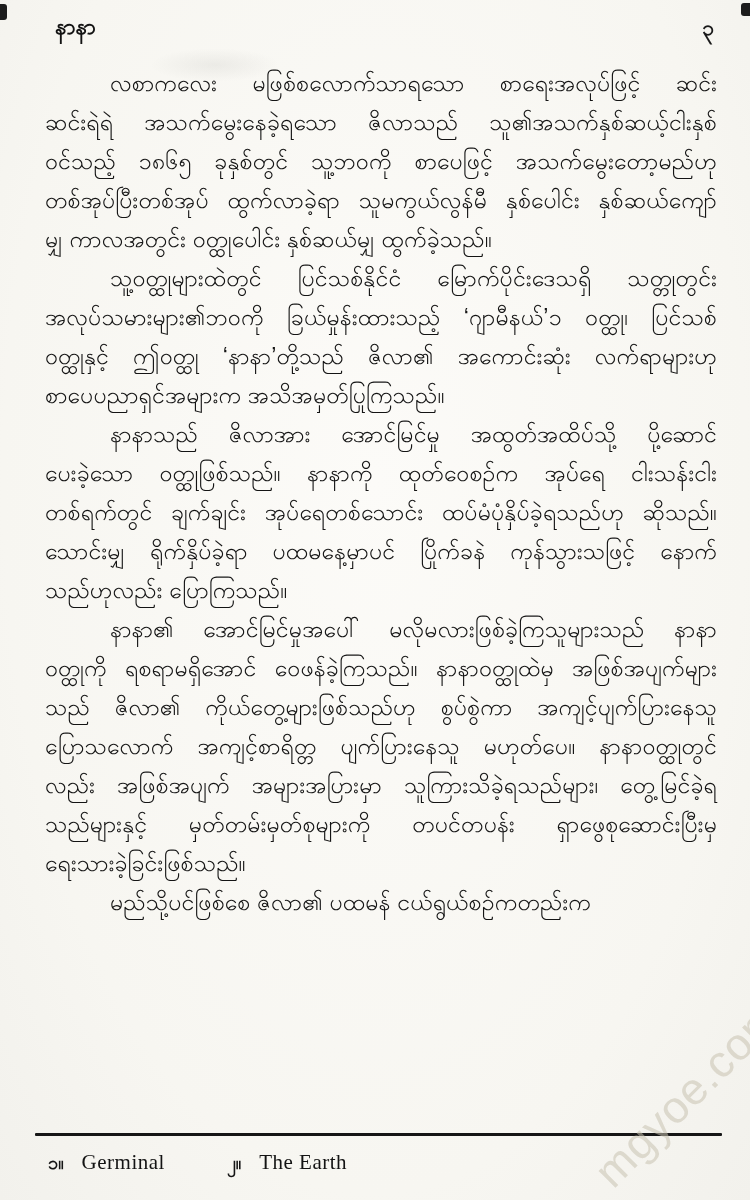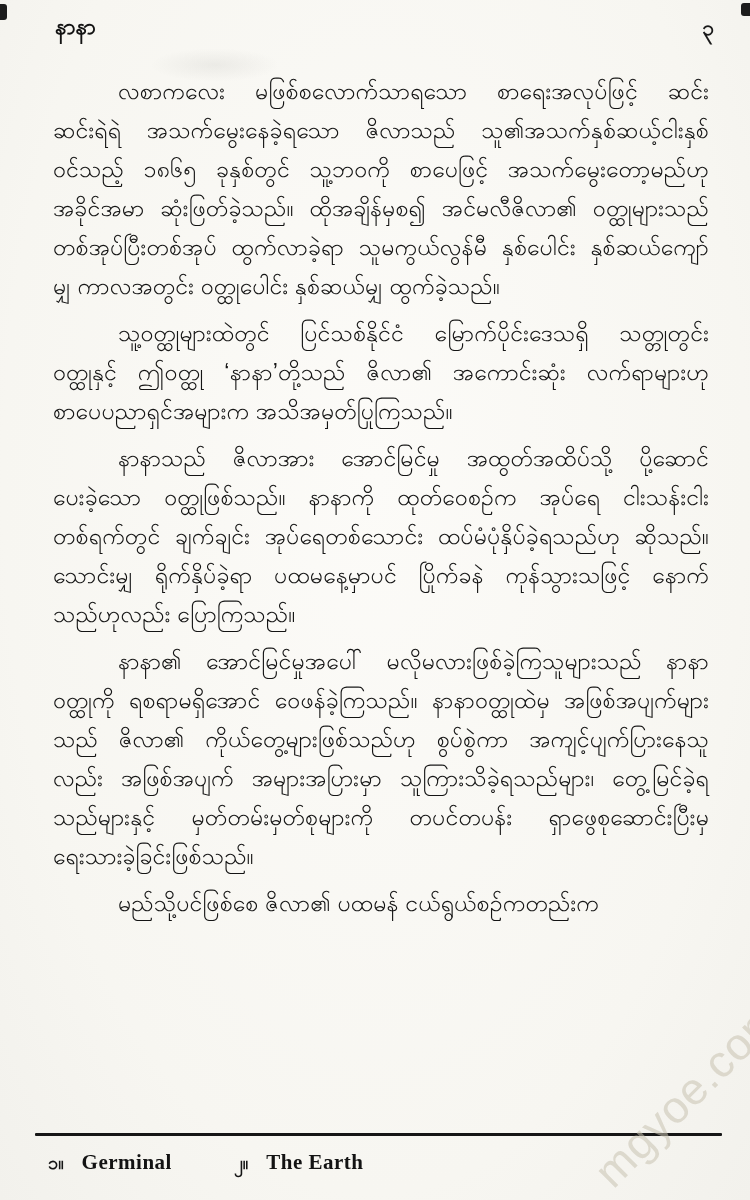--- a/index.html
+++ b/index.html
@@ -44,21 +44,21 @@
     color: #1a1a1a;
   }
 
   
   #body-text {
     position: absolute;
     top: 64px;
     left: 45px;
     width: 672px;
   }
-  .paragraph { margin: 8px; padding: 0; }
+  .paragraph { margin: 0; padding: 0; }
   .line {
     height: 39px;
     line-height: 39px;
     font-size: 23px;
     letter-spacing: 0.2px;
     white-space: normal;
     text-align: justify;
     text-align-last: justify;
     overflow: visible;
   }
@@ -86,21 +86,21 @@
   .footnote-item { display: flex; align-items: baseline; }
   .footnote-marker {
     font-size: 18px;
     font-weight: 700;
     margin-right: 18px;
     color: #151515;
   }
   .footnote-label {
     font-family: "Liberation Serif", "DejaVu Serif", serif;
     font-size: 21px;
-    font-weight: 700;
+    font-weight: 400;
     color: #131313;
     letter-spacing: 0.5px;
   }
 
   
   #watermark {
     position: absolute;
     left: 528px;
     top: 1068px;
     width: 320px;
@@ -135,40 +135,41 @@
 
   <div id="smudge-header"></div>
   <div id="artifact-top-left" class="artifact"></div>
   <div id="artifact-top-right" class="artifact"></div>
 
   <div id="body-text">
       <div class="paragraph">
         <div class="line para-first">လစာကလေး မဖြစ်စလောက်သာရသော စာရေးအလုပ်ဖြင့် ဆင်း</div>
         <div class="line">ဆင်းရဲရဲ အသက်မွေးနေခဲ့ရသော ဇိလာသည် သူ၏အသက်နှစ်ဆယ့်ငါးနှစ်</div>
         <div class="line">ဝင်သည့် ၁၈၆၅ ခုနှစ်တွင် သူ့ဘဝကို စာပေဖြင့် အသက်မွေးတော့မည်ဟု</div>
-        <div class="line">အခိုင်အမာ ဆုံးဖြတ်ခဲ့သည်။ ထိုအချိန်မှစ၍ အင်မလီဇိလာ၏ ဝတ္ထုများသည်</div>
         <div class="line">တစ်အုပ်ပြီးတစ်အုပ် ထွက်လာခဲ့ရာ သူမကွယ်လွန်မီ နှစ်ပေါင်း နှစ်ဆယ်ကျော်</div>
         <div class="line para-last">မျှ ကာလအတွင်း ဝတ္ထုပေါင်း နှစ်ဆယ်မျှ ထွက်ခဲ့သည်။</div>
       </div>
       <div class="paragraph">
         <div class="line para-first">သူ့ဝတ္ထုများထဲတွင် ပြင်သစ်နိုင်ငံ မြောက်ပိုင်းဒေသရှိ သတ္တုတွင်း</div>
+        <div class="line">အလုပ်သမားများ၏ဘဝကို ခြယ်မှုန်းထားသည့် ‘ဂျာမီနယ်’၁ ဝတ္ထု၊ ပြင်သစ်</div>
         <div class="line">ဝတ္ထုနှင့် ဤဝတ္ထု ‘နာနာ’တို့သည် ဇိလာ၏ အကောင်းဆုံး လက်ရာများဟု</div>
         <div class="line para-last">စာပေပညာရှင်အများက အသိအမှတ်ပြုကြသည်။</div>
       </div>
       <div class="paragraph">
         <div class="line para-first">နာနာသည် ဇိလာအား အောင်မြင်မှု အထွတ်အထိပ်သို့ ပို့ဆောင်</div>
         <div class="line">ပေးခဲ့သော ဝတ္ထုဖြစ်သည်။ နာနာကို ထုတ်ဝေစဉ်က အုပ်ရေ ငါးသန်းငါး</div>
         <div class="line">တစ်ရက်တွင် ချက်ချင်း အုပ်ရေတစ်သောင်း ထပ်မံပုံနှိပ်ခဲ့ရသည်ဟု ဆိုသည်။</div>
         <div class="line">သောင်းမျှ ရိုက်နှိပ်ခဲ့ရာ ပထမနေ့မှာပင် ပြိုက်ခနဲ ကုန်သွားသဖြင့် နောက်</div>
         <div class="line para-last">သည်ဟုလည်း ပြောကြသည်။</div>
       </div>
       <div class="paragraph">
         <div class="line para-first">နာနာ၏ အောင်မြင်မှုအပေါ် မလိုမလားဖြစ်ခဲ့ကြသူများသည် နာနာ</div>
         <div class="line">ဝတ္ထုကို ရစရာမရှိအောင် ဝေဖန်ခဲ့ကြသည်။ နာနာဝတ္ထုထဲမှ အဖြစ်အပျက်များ</div>
         <div class="line">သည် ဇိလာ၏ ကိုယ်တွေ့များဖြစ်သည်ဟု စွပ်စွဲကာ အကျင့်ပျက်ပြားနေသူ</div>
+        <div class="line">ပြောသလောက် အကျင့်စာရိတ္တ ပျက်ပြားနေသူ မဟုတ်ပေ။ နာနာဝတ္ထုတွင်</div>
         <div class="line">လည်း အဖြစ်အပျက် အများအပြားမှာ သူကြားသိခဲ့ရသည်များ၊ တွေ့မြင်ခဲ့ရ</div>
         <div class="line">သည်များနှင့် မှတ်တမ်းမှတ်စုများကို တပင်တပန်း ရှာဖွေစုဆောင်းပြီးမှ</div>
         <div class="line para-last">ရေးသားခဲ့ခြင်းဖြစ်သည်။</div>
       </div>
       <div class="paragraph">
         <div class="line para-first para-last">မည်သို့ပင်ဖြစ်စေ ဇိလာ၏ ပထမန် ငယ်ရွယ်စဉ်ကတည်းက</div>
       </div>
     </div>
 
   <div id="footnote-rule"></div>

